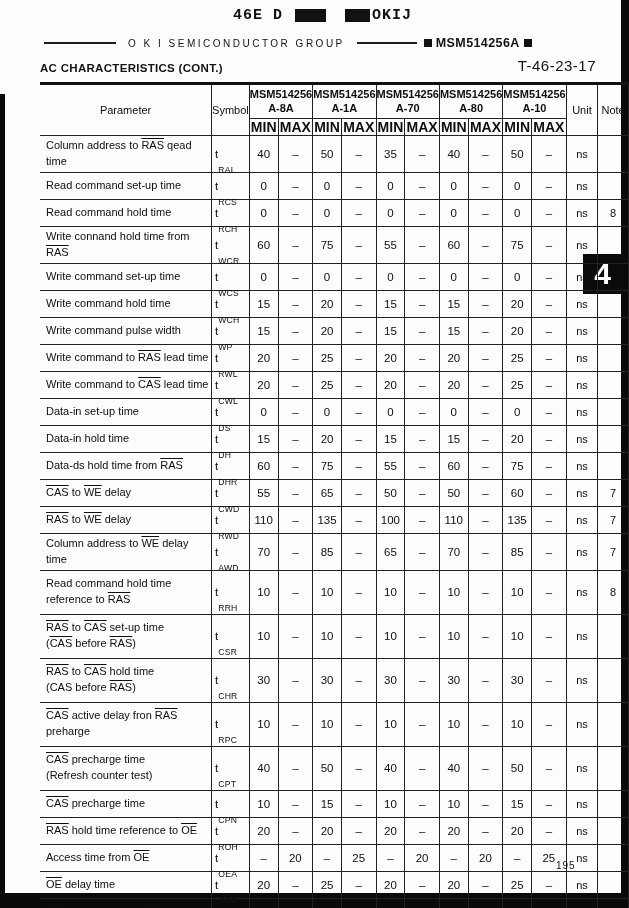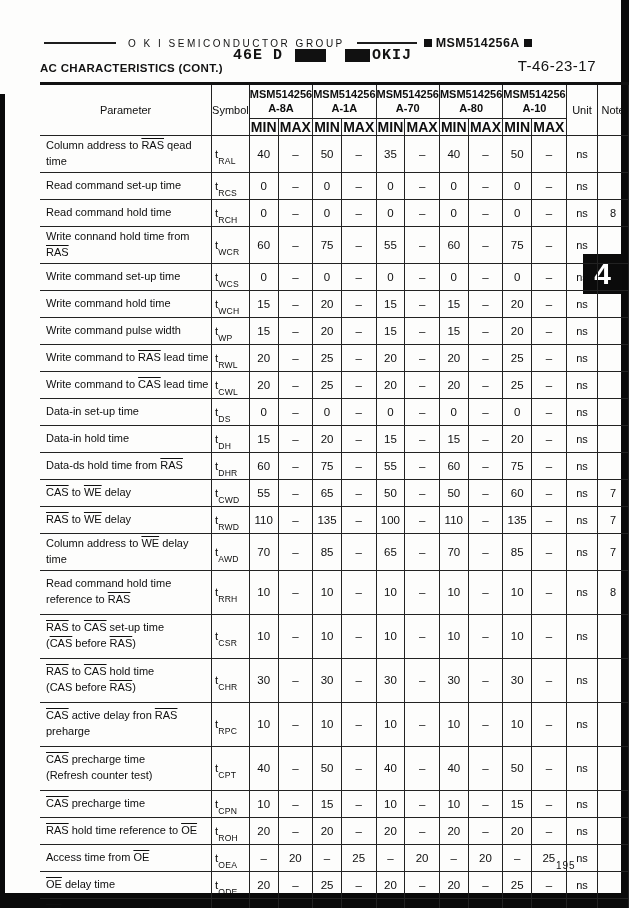--- a/index.html
+++ b/index.html
@@ -7,21 +7,21 @@
         font-family:"Liberation Sans",sans-serif;color:#131313;}
   .edge{position:absolute;background:#0a0a0a;}
   .edge-left{left:0;top:94px;width:5px;height:814px;}
   .edge-right{right:0;top:0;width:8px;height:908px;}
   .edge-bottom{left:0;top:893px;width:629px;height:15px;}
   .tab4{position:absolute;left:583px;top:254px;width:39px;height:40px;background:#0b0b0b;
         color:#fff;display:flex;align-items:center;justify-content:center;
         font-weight:bold;font-size:30px;font-family:"Liberation Sans",sans-serif;}
   .fax-line{position:absolute;top:7px;left:233px;display:flex;align-items:center;
         font-family:"Liberation Mono",monospace;font-weight:bold;font-size:15px;
-        letter-spacing:1px;white-space:nowrap;margin-top:40px;}
+        letter-spacing:1px;white-space:nowrap;}
   .blk{display:inline-block;background:#111;height:13px;}
   .blk1{width:31px;margin:0 9px 0 12px;}
   .blk2{width:25px;margin:0 2px 0 10px;}
   .brand-line{position:absolute;top:36px;left:44px;display:flex;align-items:center;white-space:nowrap;}
   .rule{display:inline-block;background:#1d1d1d;height:2.5px;}
   .rule1{width:72px;margin-right:12px;}
   .rule2{width:60px;margin:0 3px 0 12px;}
   .brand-text{font-size:10px;letter-spacing:2.5px;font-weight:normal;}
   .sq{display:inline-block;width:8px;height:8px;background:#111;margin:0 4px;}
   .part-text{font-weight:bold;font-size:12.5px;letter-spacing:0.4px;}
@@ -33,21 +33,21 @@
         border-top:3px solid #111;border-bottom:2.5px solid #111;}
   .ac-table th,.ac-table td{border:1.5px solid #222;padding:0;margin:0;
         font-family:"Liberation Sans",sans-serif;color:#0e0e0e;}
   .ac-table tr>*:first-child{border-left:none;}
   .ac-table th{font-weight:normal;}
   th.hd-main{font-size:11px;}
   th.hd-group{font-size:11px;font-weight:bold;line-height:1.2;height:31px;padding:1px 0;}
   th.hd-mm{font-size:14px;font-weight:bold;height:16px;}
   td.param{text-align:left;padding:2px 2px 2px 6px;font-size:11px;line-height:1.45;}
   td.sym{text-align:left;padding-left:3px;font-size:11.5px;white-space:nowrap;}
-  td.sym .sub{font-size:8.6px;position:relative;top:6px;letter-spacing:0.2px;}
+  td.sym .sub{font-size:8.6px;position:relative;top:15px;letter-spacing:0.2px;}
   td.val{text-align:center;font-size:11.5px;}
   td.unit{text-align:center;font-size:11px;}
   td.note{text-align:center;font-size:11px;}
   tr.single td{height:22px;}
   tr.double td{height:39px;}
   .ov{text-decoration:overline;}
   .page-number{position:absolute;left:556px;top:860px;font-size:10px;letter-spacing:1px;}
 </style>
 </head>
 <body>

